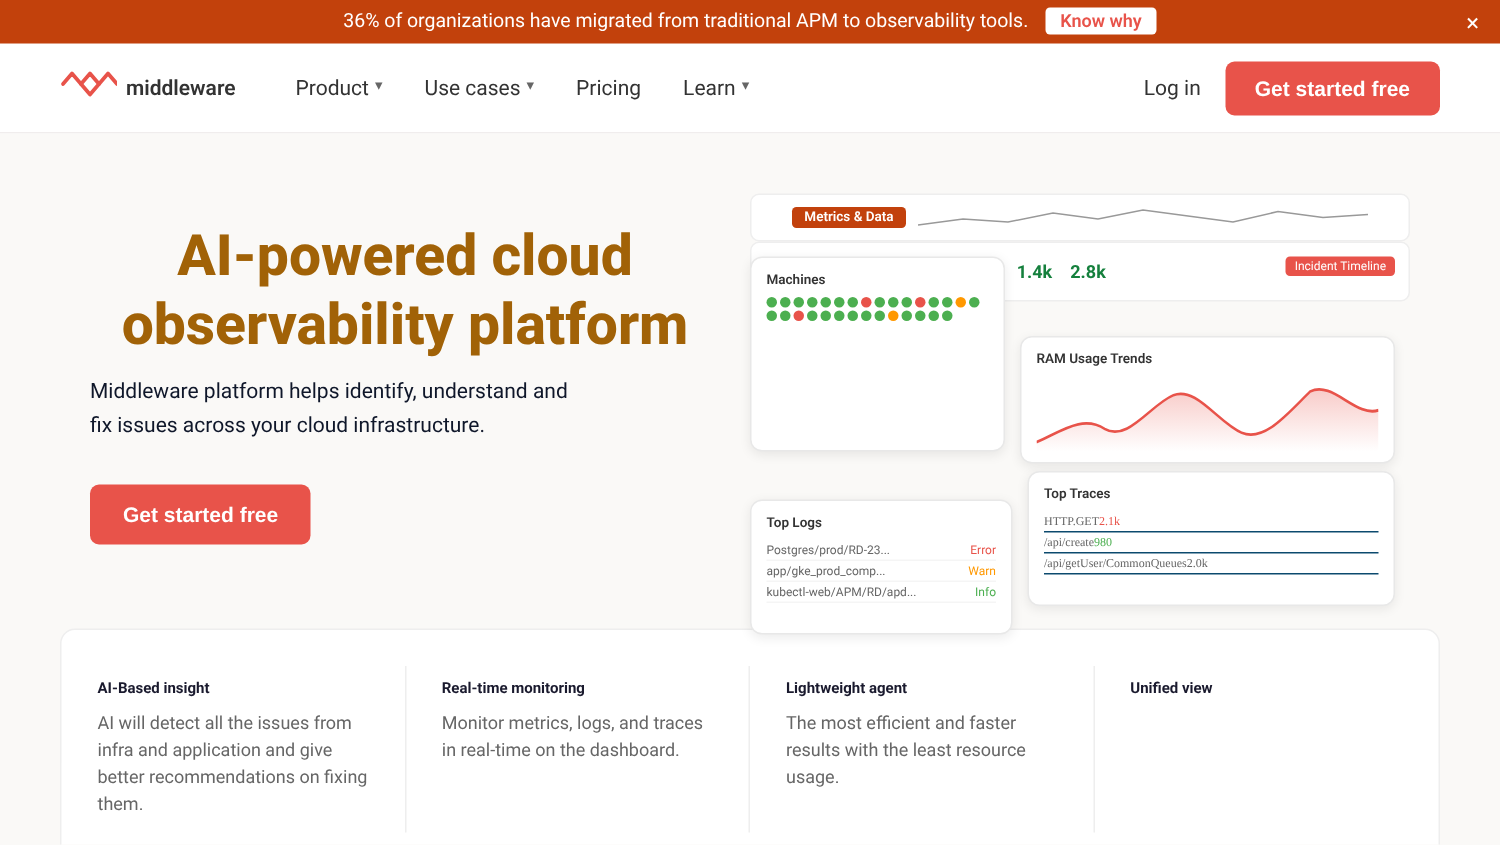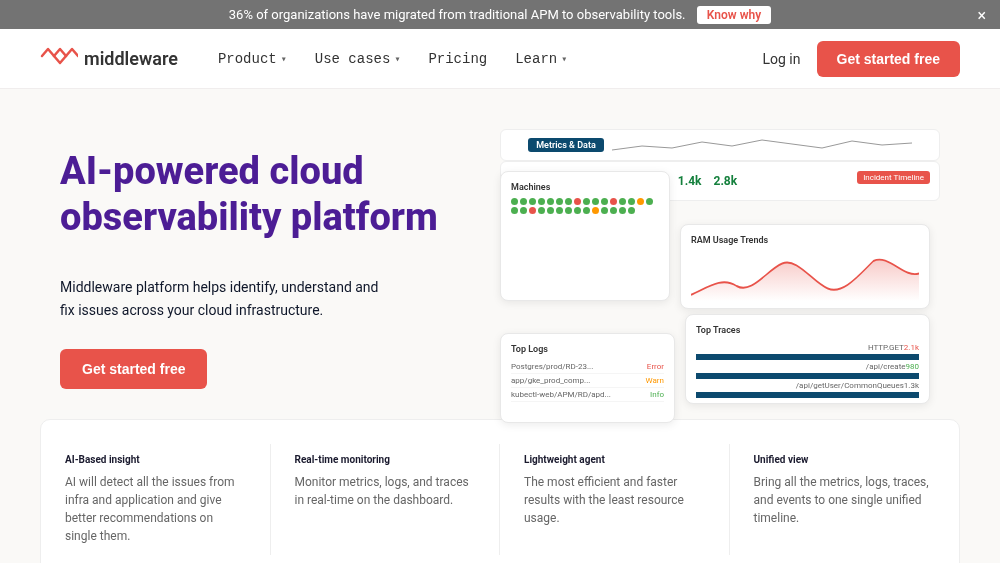--- a/index.html
+++ b/index.html
@@ -1,20 +1,20 @@
 <!DOCTYPE html>
 <html><head>
   <meta charset="utf-8">
   <style>
     * { margin: 0; padding: 0; box-sizing: border-box; }
     body { font-family: -apple-system, BlinkMacSystemFont, 'Segoe UI', Roboto, sans-serif; background: #faf9f7; width: 1000px; height: 563px; overflow: hidden; }
 
     
     .top-banner {
-      background: #737373;
+      background: #c2410c;
       color: white;
       text-align: center;
       padding: 7px 20px;
       font-size: 13px;
       position: relative;
     }
     .top-banner a {
       background: white;
       color: #e8534a;
       padding: 2px 10px;
@@ -47,38 +47,37 @@
       display: flex;
       align-items: center;
       margin-right: 40px;
     }
     .logo-icon {
       color: #e8534a;
       font-size: 22px;
       margin-right: 6px;
     }
     .logo-text {
-      font-size: 18px;
+      font-size: 14px;
       font-weight: 600;
       color: #333;
     }
     .nav-links {
       display: flex;
       align-items: center;
       gap: 28px;
       flex: 1;
     }
     .nav-link {
       font-size: 14px;
       color: #333;
       cursor: pointer;
       display: flex;
-      align-items: center;
+      align-items: flex-start;
       gap: 4px;
-      font-family: Liberation Mono, monospace;
     }
     .nav-link .chevron {
       font-size: 10px;
       color: #666;
     }
     .nav-actions {
       display: flex;
       align-items: center;
       gap: 16px;
     }
@@ -106,23 +105,24 @@
       background: #faf9f7;
       position: relative;
     }
     .hero-left {
       flex: 0 0 420px;
       padding-top: 20px;
     }
     .hero-title {
       font-size: 38px;
       font-weight: 800;
-      color: #4c1d95;
+      color: #a16207;
       line-height: 1.2;
-      margin-bottom: 36px;
+      margin-bottom: 10px;
+      text-align: center;
     }
     .hero-desc {
       font-size: 14px;
       color: #0f172a;
       line-height: 1.6;
       margin-bottom: 28px;
       max-width: 320px;
     }
     .hero-buttons {
       display: flex;
@@ -182,21 +182,21 @@
       background: white;
       border-radius: 6px;
       display: flex;
       align-items: center;
       justify-content: center;
       font-size: 10px;
       color: #666;
       border: 1px solid #eee;
     }
     .metrics-tag {
-      background: #0c4a6e;
+      background: #c2410c;
       color: white;
       padding: 2px 8px;
       border-radius: 3px;
       font-size: 9px;
       font-weight: 600;
     }
 
     
     .machines-card {
       top: 42px;
@@ -296,25 +296,26 @@
 
     
     .traces-card {
       top: 185px;
       left: 185px;
       right: 10px;
       height: 90px;
     }
     .trace-row {
       display: flex;
-      justify-content: flex-end;
+      justify-content: flex-start;
       font-size: 8px;
       color: #666;
       padding: 2px 0;
-      border-bottom: 6px solid #0c4a6e;
+      border-bottom: 1px solid #0c4a6e;
+      font-family: Liberation Serif, serif;
     }
 
     
     .features {
       background: white;
       border: 1px solid #eee;
       border-radius: 10px;
       margin: 10px 40px;
       display: grid;
       grid-template-columns: repeat(4, 1fr);
@@ -496,36 +497,35 @@
       <div class="trace-row">
         <span>HTTP.GET</span>
           <span style="color:#e8534a">2.1k</span>
       </div>
       <div class="trace-row">
         <span>/api/create</span>
           <span style="color:#4caf50">980</span>
       </div>
       <div class="trace-row">
         <span>/api/getUser/CommonQueues</span>
-          <span>1.3k</span>
+          <span>2.0k</span>
       </div>
     </div>
   </div>
 </div>
 
 <div class="features">
   <div class="feature-item">
     <div class="feature-title">AI-Based insight</div>
-    <div class="feature-desc">AI will detect all the issues from infra and application and give better recommendations on single them.</div>
+    <div class="feature-desc">AI will detect all the issues from infra and application and give better recommendations on fixing them.</div>
   </div>
   <div class="feature-item">
     <div class="feature-title">Real-time monitoring</div>
     <div class="feature-desc">Monitor metrics, logs, and traces in real-time on the dashboard.</div>
   </div>
   <div class="feature-item">
     <div class="feature-title">Lightweight agent</div>
     <div class="feature-desc">The most efficient and faster results with the least resource usage.</div>
   </div>
   <div class="feature-item">
     <div class="feature-title">Unified view</div>
-    <div class="feature-desc">Bring all the metrics, logs, traces, and events to one single unified timeline.</div>
   </div>
 </div>
 
 </body></html>

